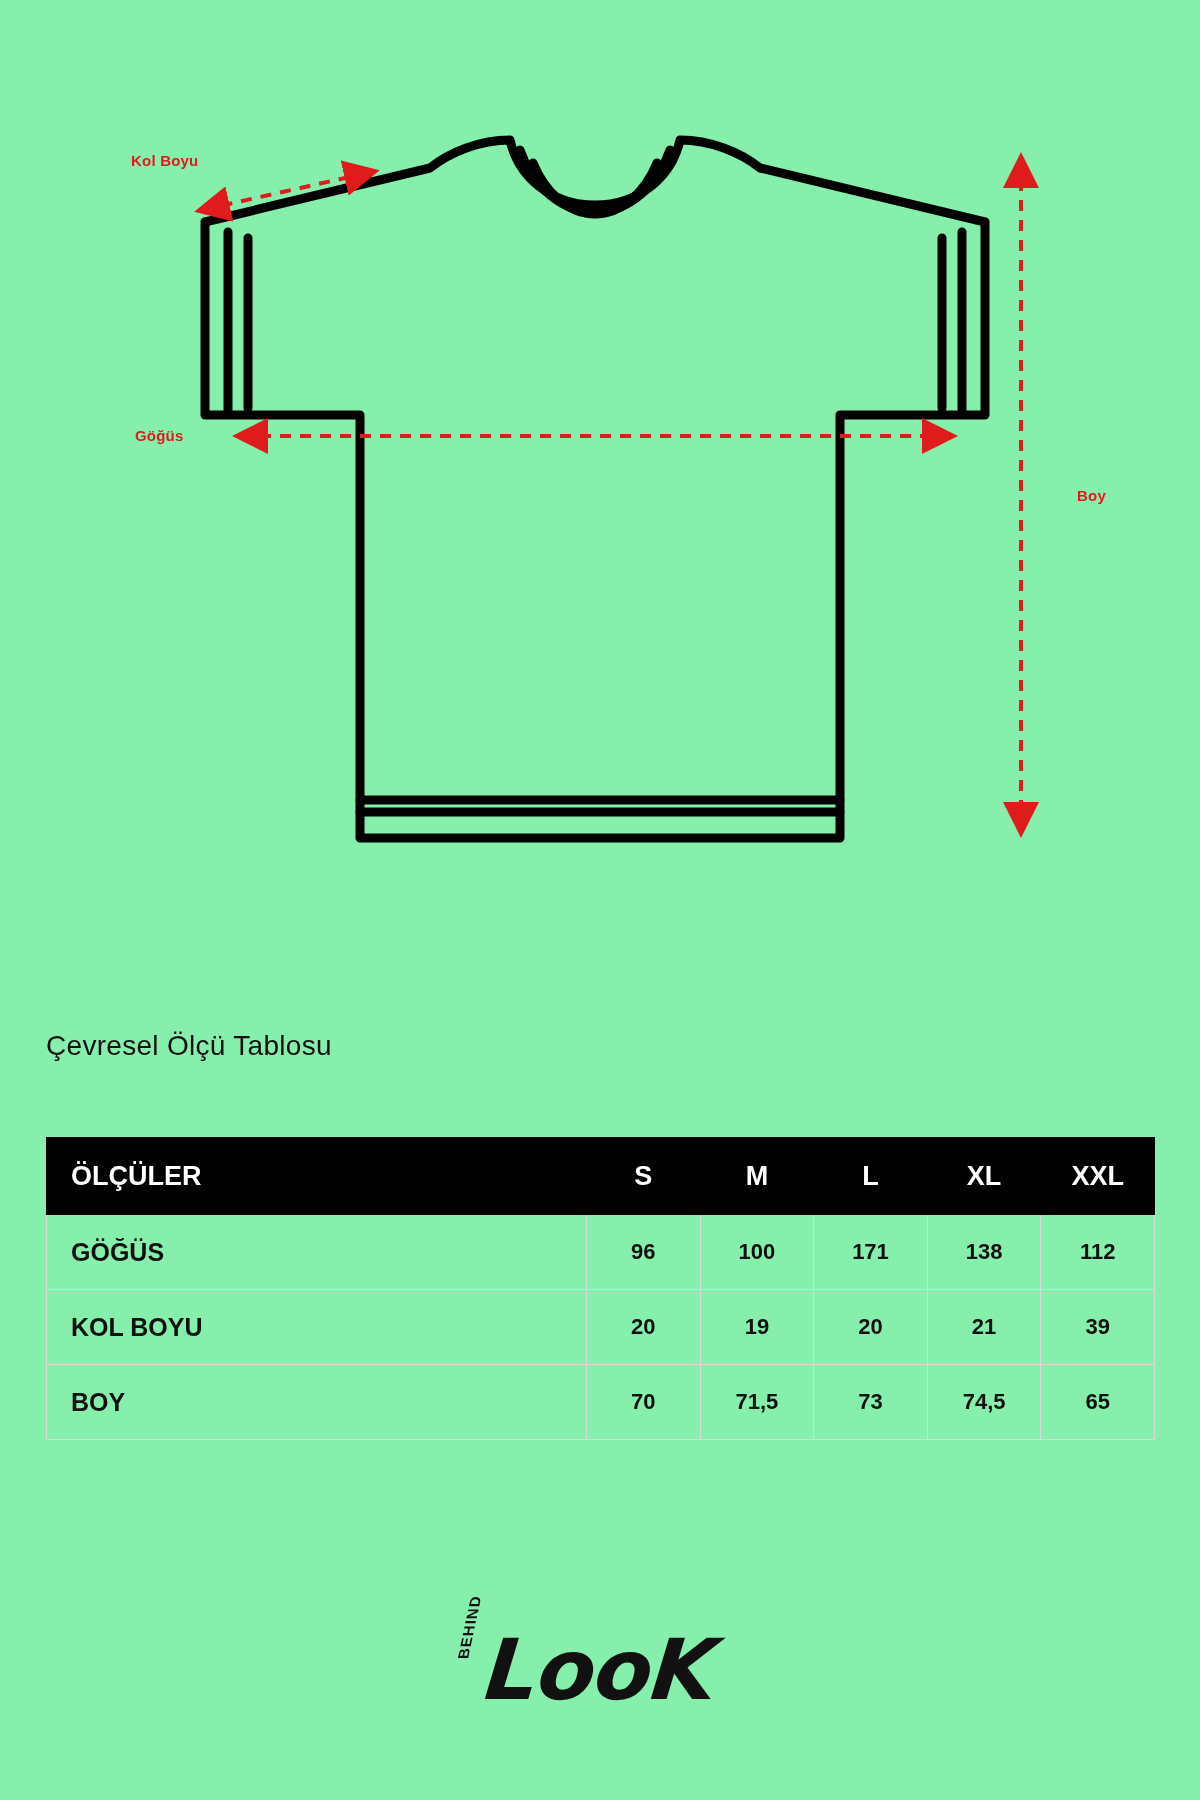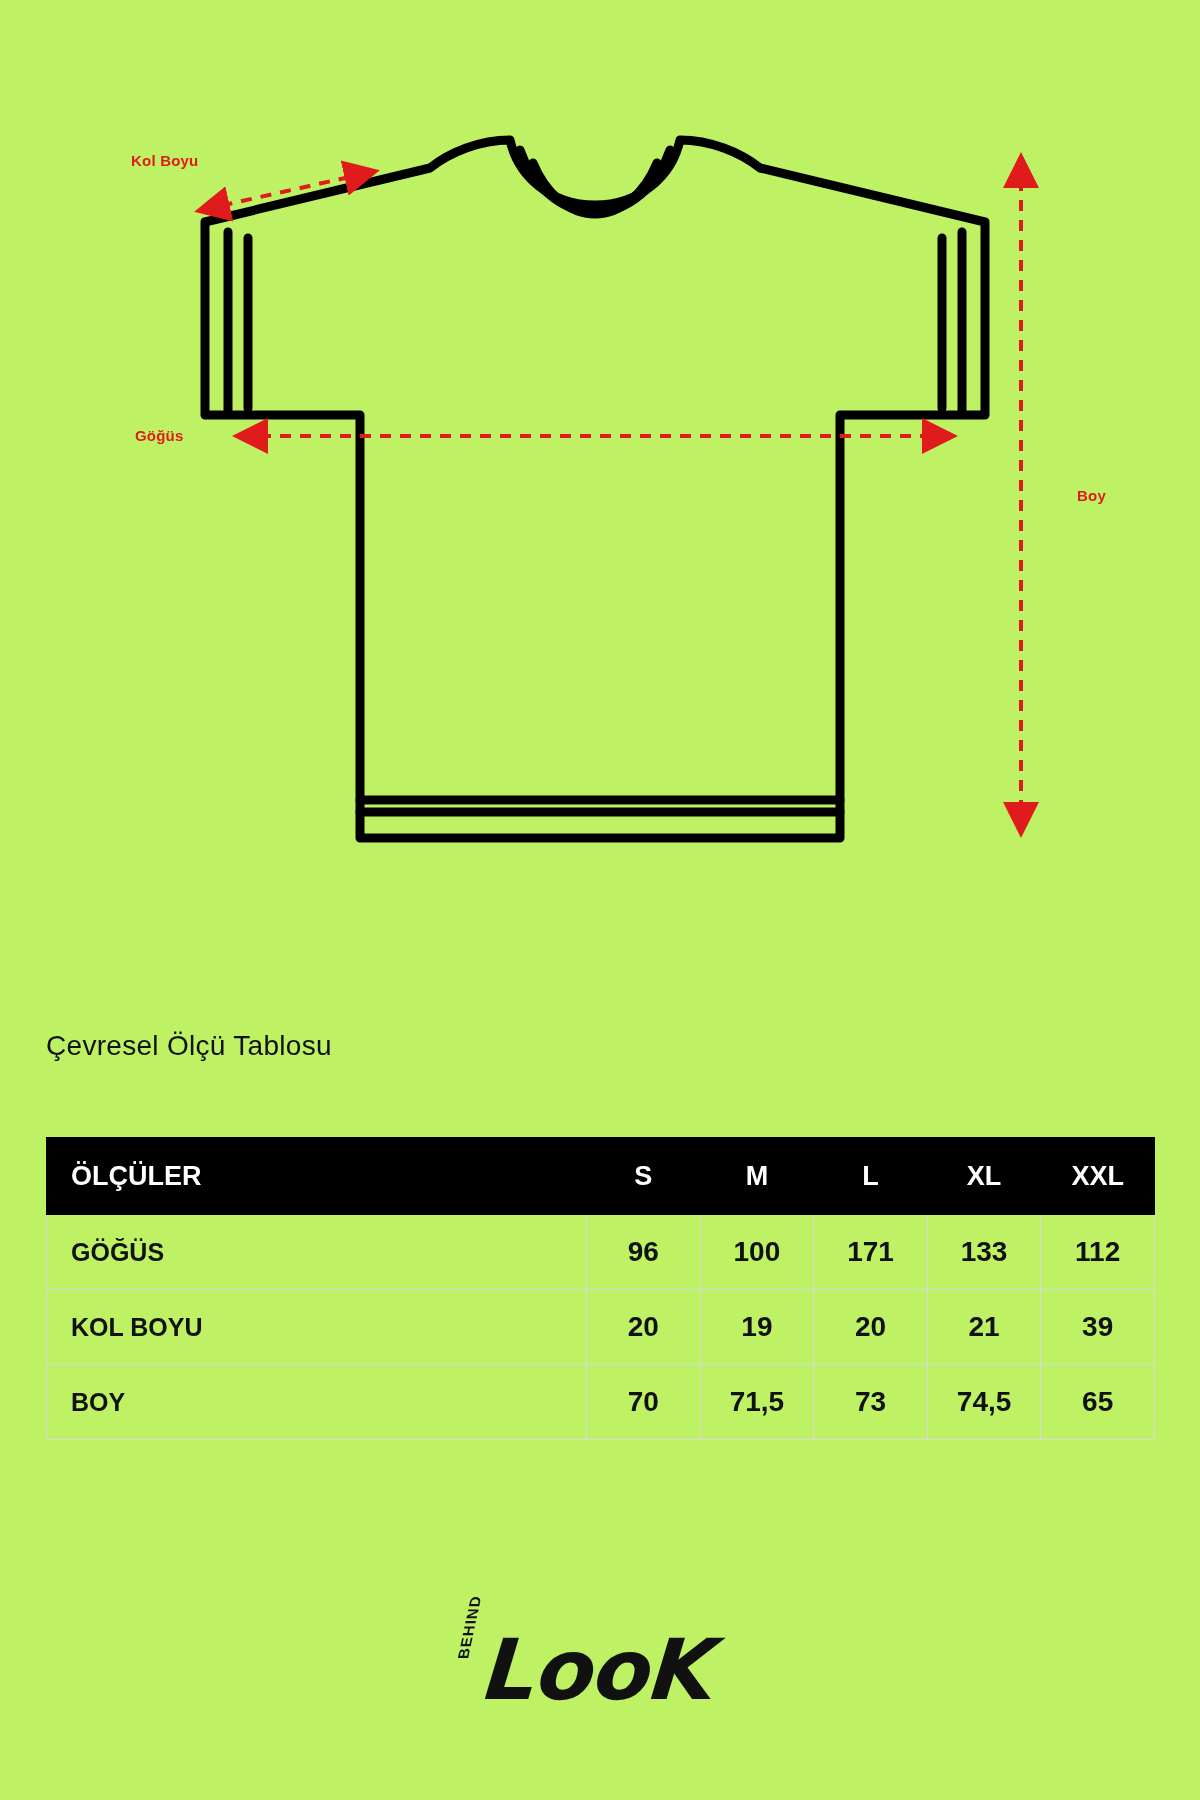--- a/index.html
+++ b/index.html
@@ -12,21 +12,21 @@
     height: 1800px;
     font-family: "Liberation Sans", sans-serif;
     color: #000000;
     position: relative;
     overflow: hidden;
   }
   .page {
     position: relative;
     width: 1200px;
     height: 1800px;
-    background: #bef264;
+    background: #86efac;
   }
 
   
   .diagram {
     position: absolute;
     left: 0;
     top: 0;
     width: 1200px;
     height: 900px;
   }
@@ -91,21 +91,21 @@
   table.size-table thead th.head-label,
   table.size-table td.row-label {
     text-align: left;
     padding-left: 24px;
   }
   table.size-table td.row-label {
     font-size: 25px;
   }
   table.size-table td.value {
     font-weight: bold;
-    font-size: 28px;
+    font-size: 22px;
   }
   col.c-label { width: 540px; }
   col.c-size { width: 113.6px; }
 
   
   .logo-wrap {
     position: absolute;
     left: 0;
     top: 1600px;
     width: 1200px;
@@ -234,21 +234,21 @@
           <th>XL</th>
           <th>XXL</th>
         </tr>
       </thead>
       <tbody>
         <tr>
           <td class="row-label">GÖĞÜS</td>
           <td class="value">96</td>
           <td class="value">100</td>
           <td class="value">171</td>
-          <td class="value">133</td>
+          <td class="value">138</td>
           <td class="value">112</td>
         </tr>
         <tr>
           <td class="row-label">KOL BOYU</td>
           <td class="value">20</td>
           <td class="value">19</td>
           <td class="value">20</td>
           <td class="value">21</td>
           <td class="value">39</td>
         </tr>

